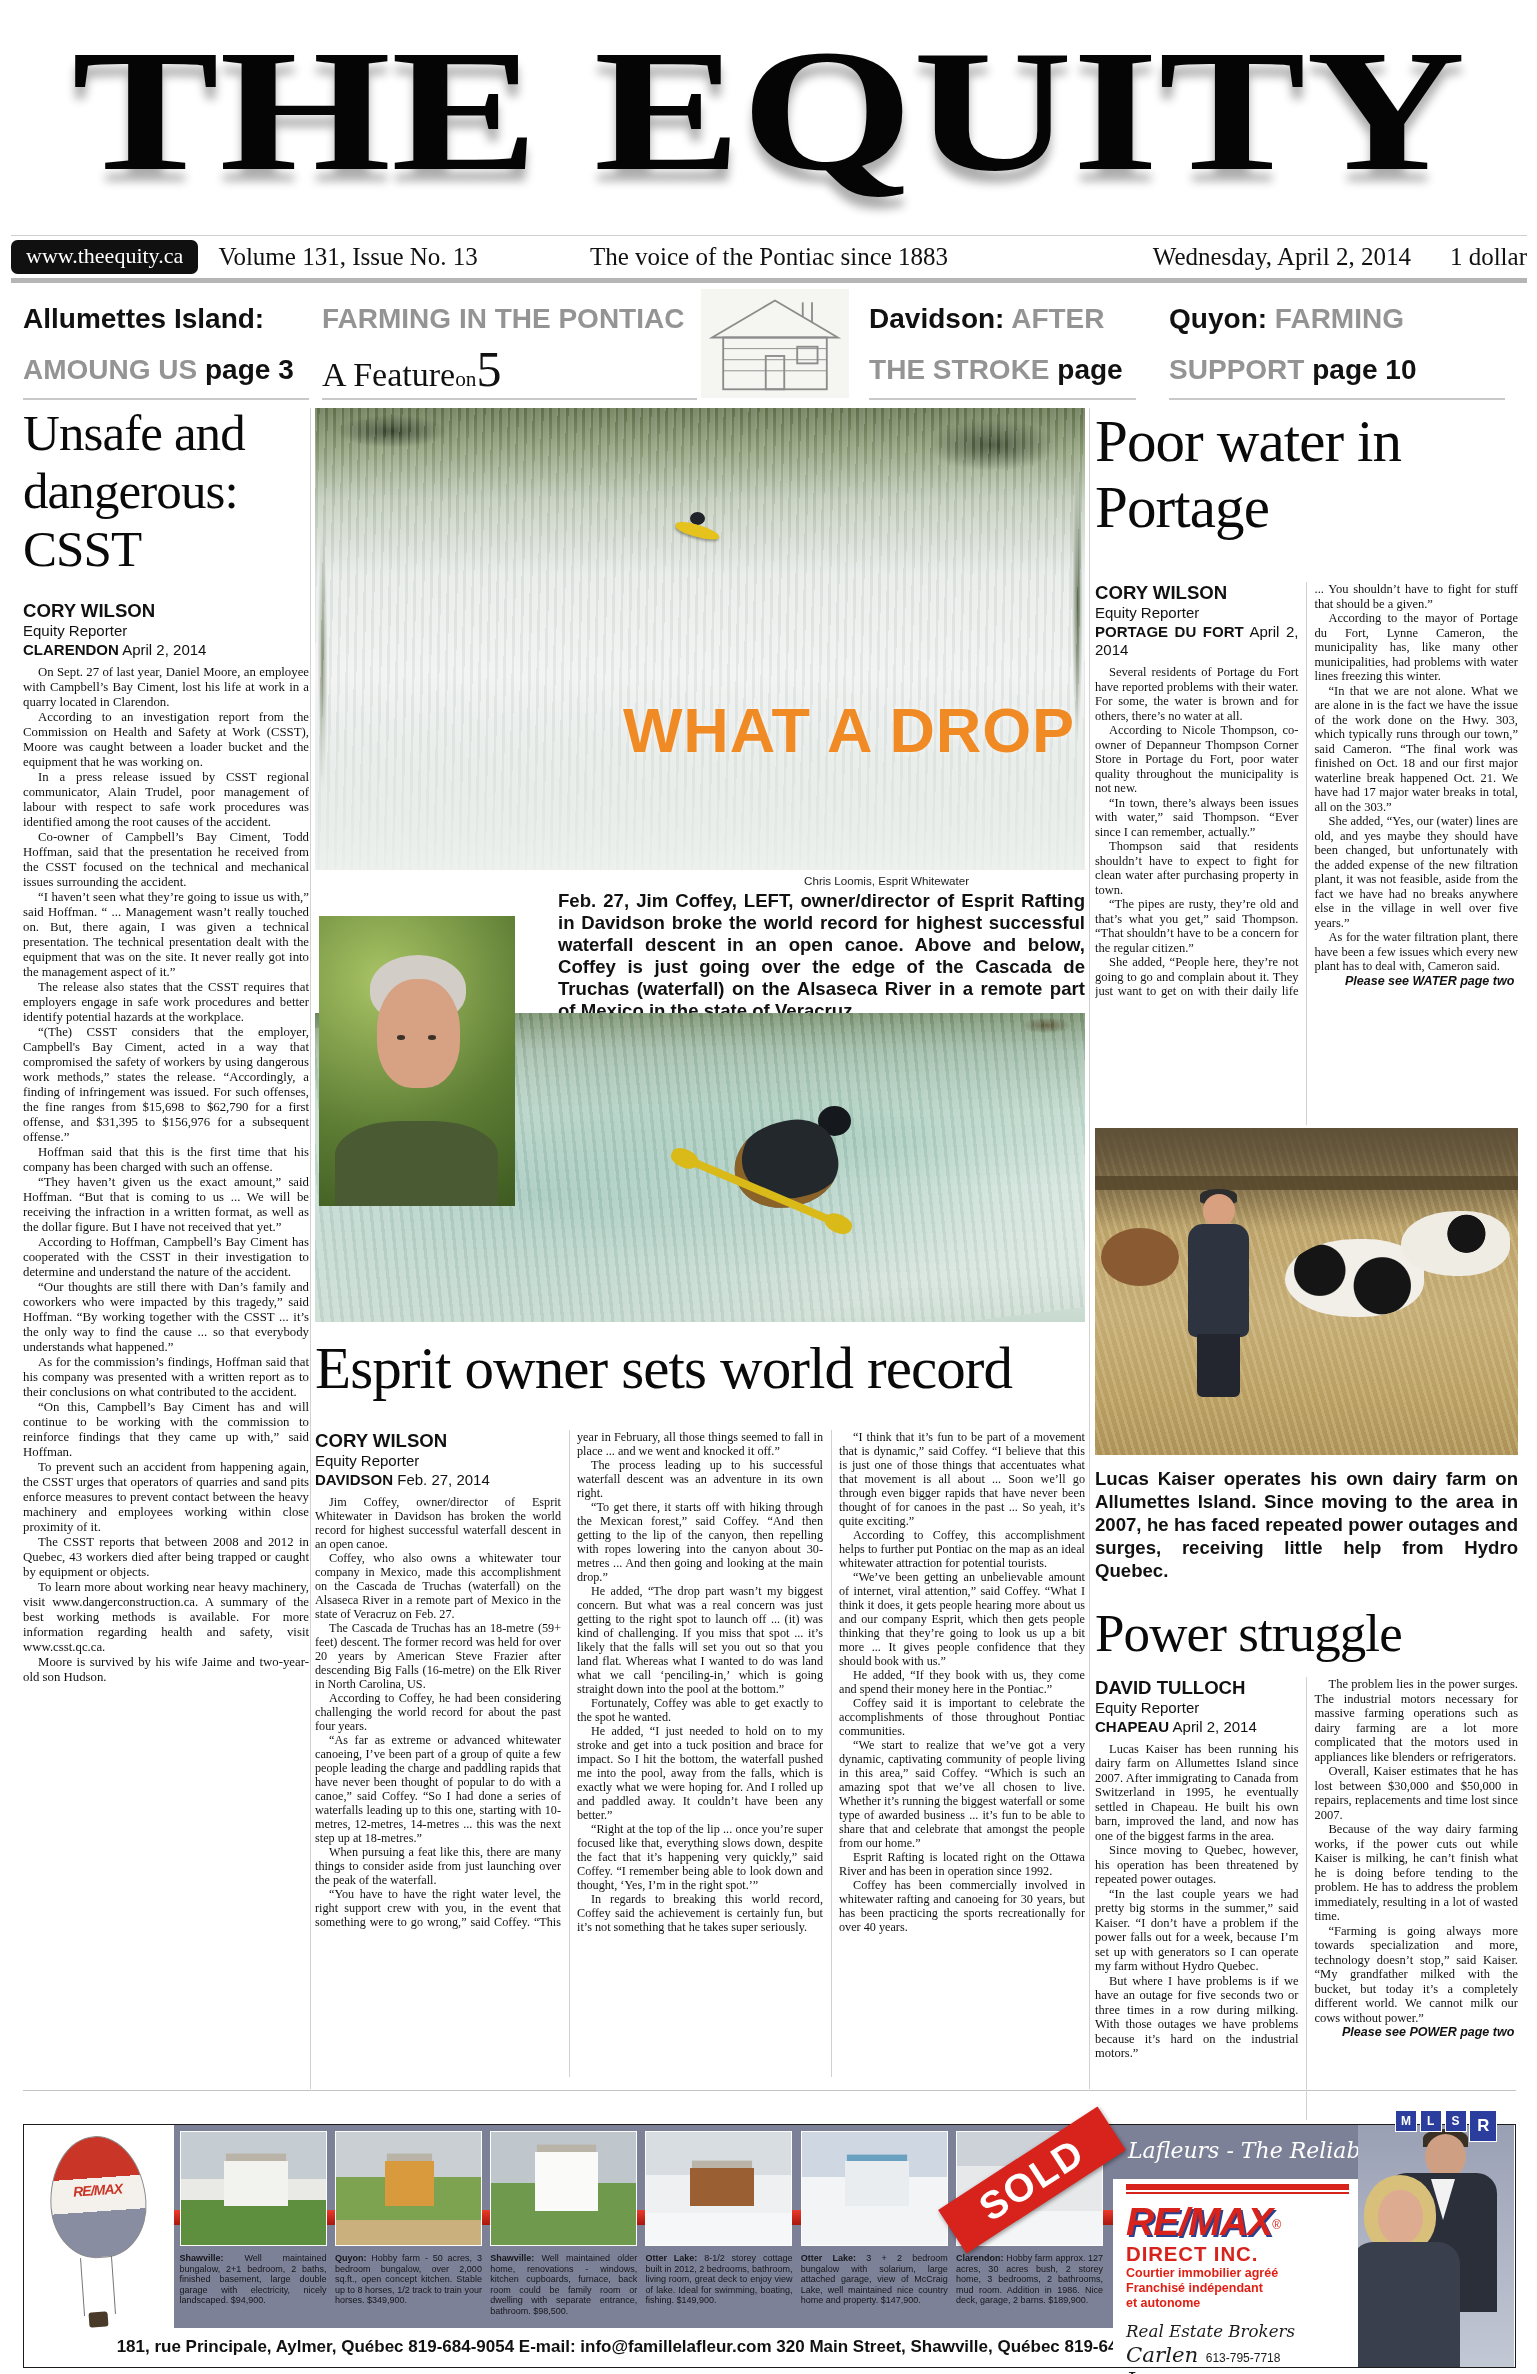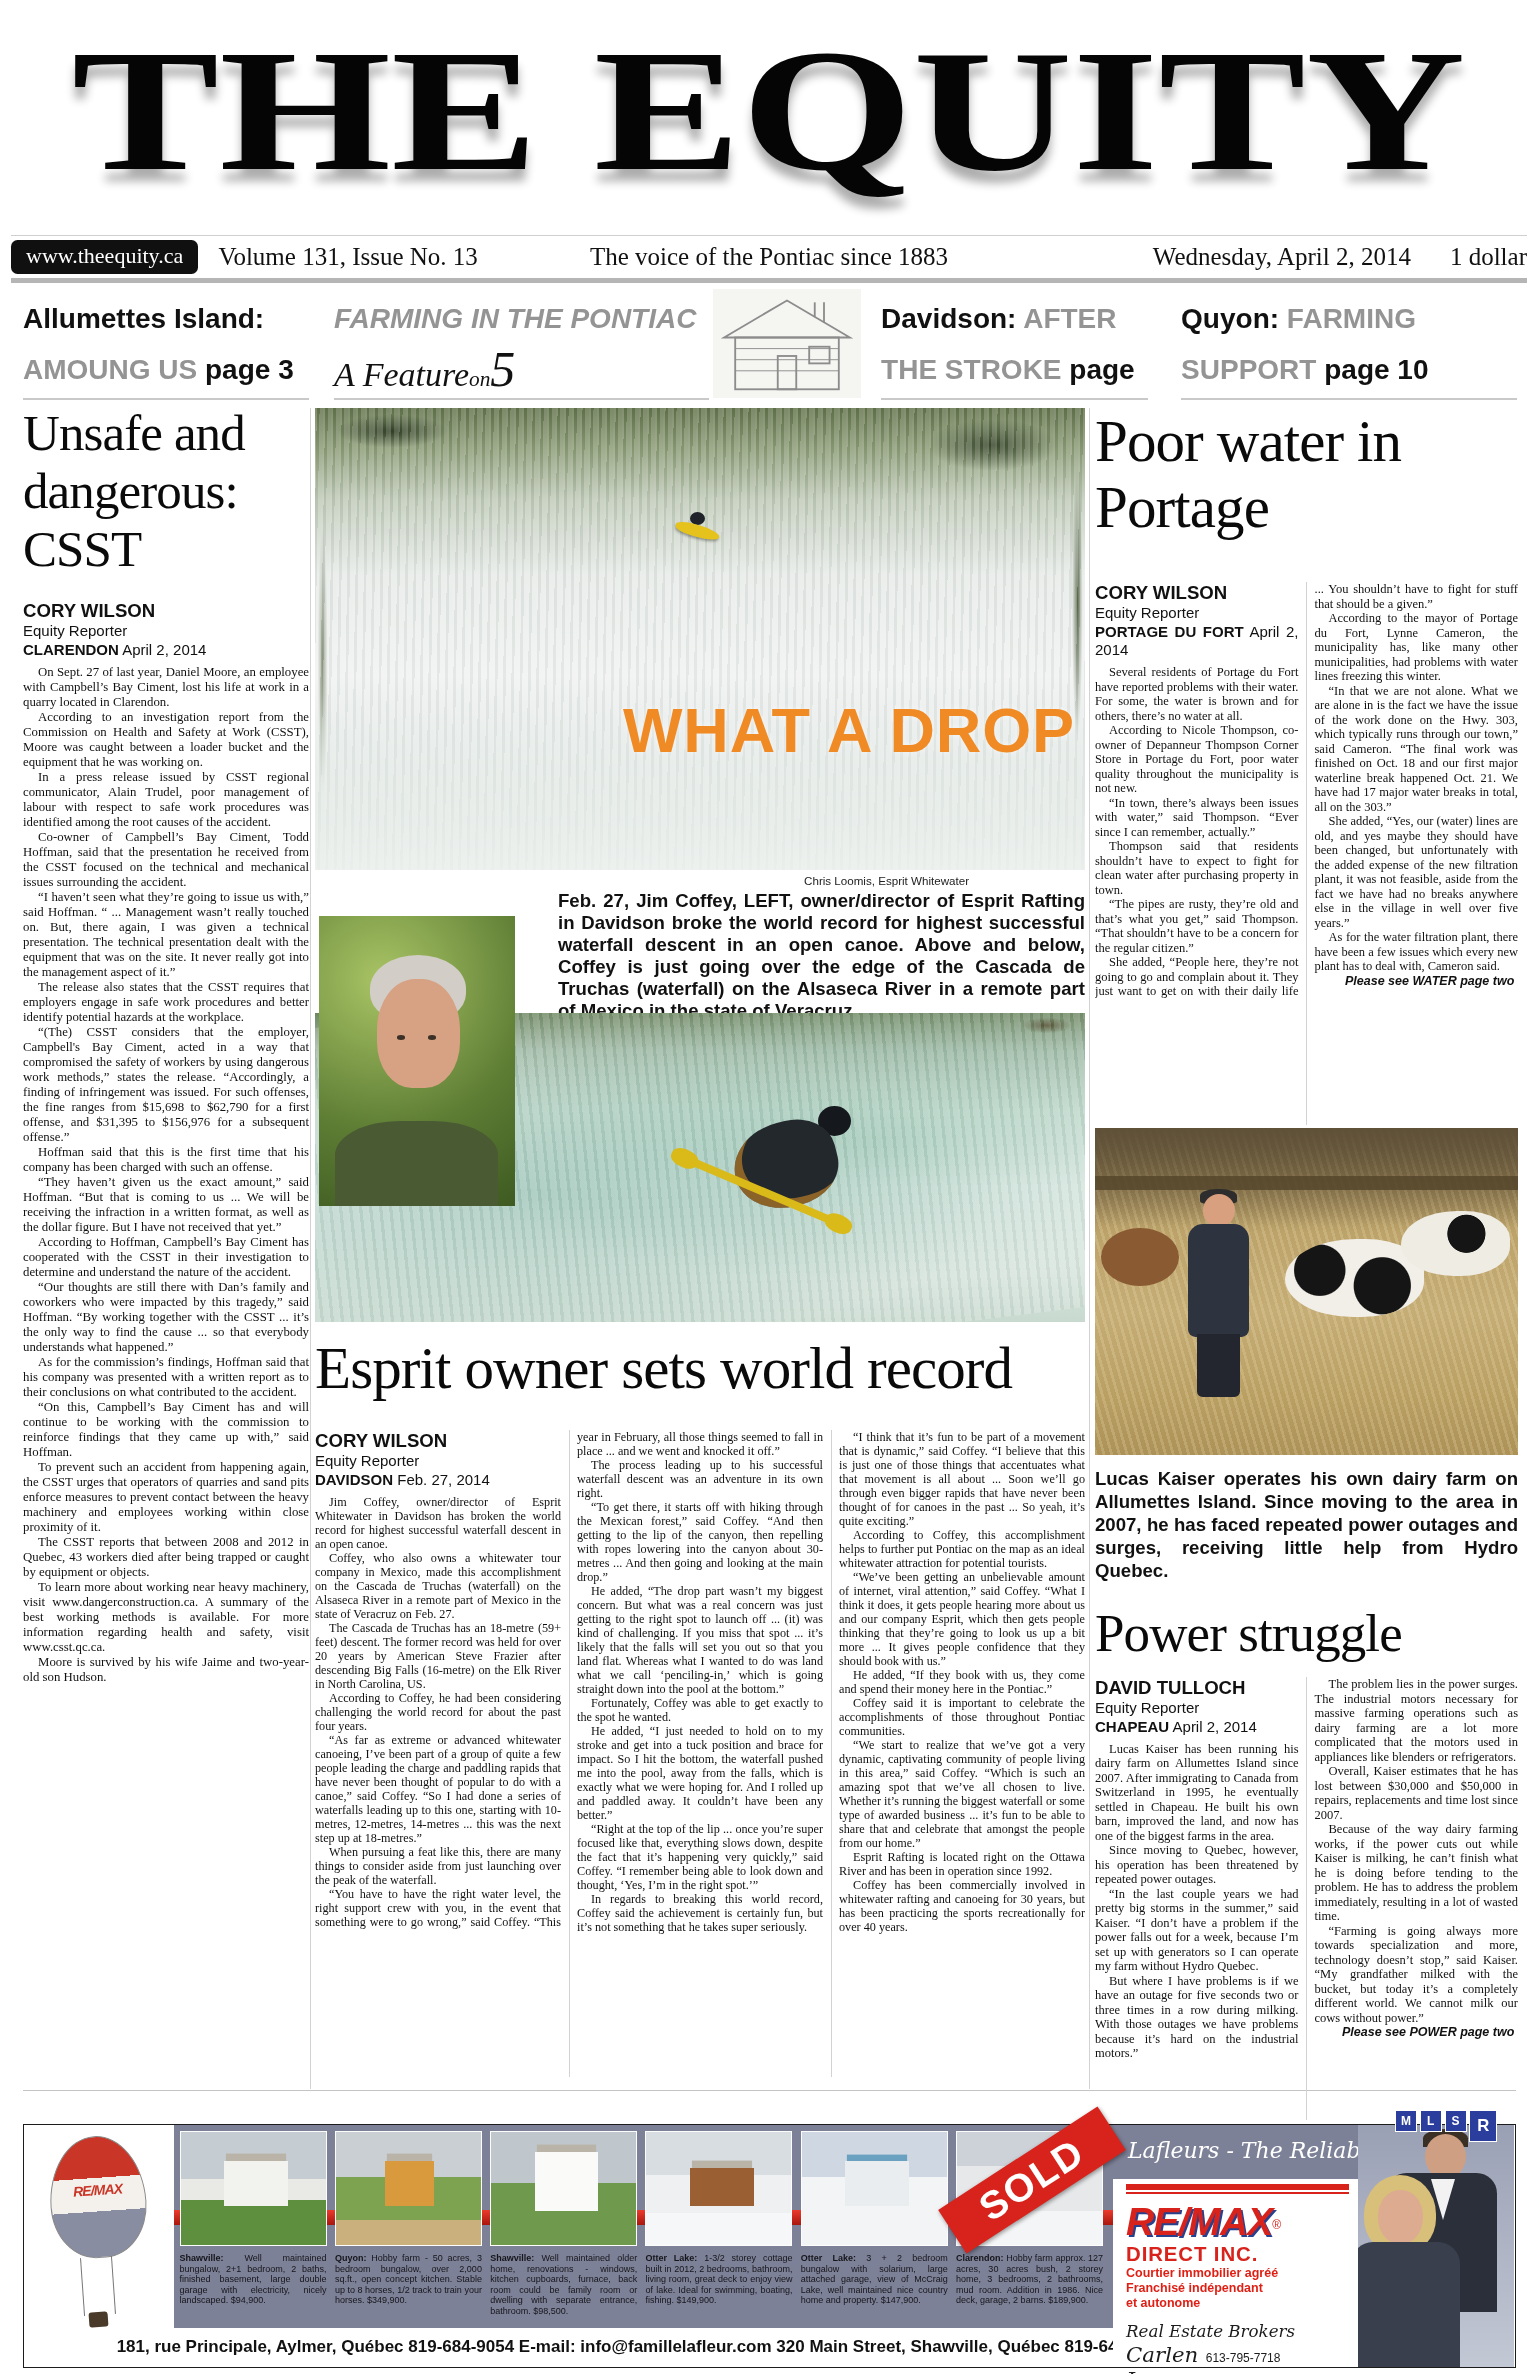--- a/index.html
+++ b/index.html
@@ -22,21 +22,21 @@
      font-size:22px; margin-right:20.4px; }
   .vol { margin-right:37px; }
   .tagline { position:absolute; left:0; right:0; text-align:center; pointer-events:none; }
   .dateprice { margin-left:auto; display:flex; gap:39px; }
 
   
   .teasers { position:absolute; top:289px; left:23px; right:20.4px; height:111px;
      display:flex; font-family:"Liberation Sans", sans-serif; }
   .teaser { border-bottom:2.8px solid #c9c9c9; font-weight:bold; font-size:28px; line-height:51px; padding-top:3.7px; }
   .t1 { width:286px; }
-  .t2 { width:375px; margin-left:25px;font-style:italic; }
+  .t2 { width:375px; margin-left:13px; }
   .t3 { width:267px; margin-left:20.4px; }
   .t4 { width:336px; margin-left:33px; }
   .gray { color:#949494; }
   .cabin { width:148px; height:109px; margin-left:3.7px; background:#f5f5f2; flex:none; }
   .feature-line { font-family:"Liberation Serif", serif; font-weight:normal; display:flex; align-items:baseline; }
   .feature-a { font-size:34px; }
   .feature-on { font-size:21.3px; }
   .feature-5 { font-size:50px; }
 
   
@@ -443,21 +443,21 @@
           <div class="card">
             <div class="ls-photo s2"></div>
             <div class="ls-text"><span class="place">Quyon: </span><span>Hobby farm - 50 acres, 3 bedroom bungalow, over 2,000 sq.ft., open concept kitchen. Stable up to 8 horses, 1/2 track to train your horses. $349,900.</span></div>
           </div>
           <div class="card">
             <div class="ls-photo s3"></div>
             <div class="ls-text"><span class="place">Shawville: </span><span>Well maintained older home, renovations - windows, kitchen cupboards, furnace, back room could be family room or dwelling with separate entrance, bathroom. $98,500.</span></div>
           </div>
           <div class="card">
             <div class="ls-photo s4"></div>
-            <div class="ls-text"><span class="place">Otter Lake: </span><span>1-3/2 storey cottage built in 2012, 2 bedrooms, bathroom, living room, great deck to enjoy view of lake. Ideal for swimming, boating, fishing. $149,900.</span></div>
+            <div class="ls-text"><span class="place">Otter Lake: </span><span>8-1/2 storey cottage built in 2012, 2 bedrooms, bathroom, living room, great deck to enjoy view of lake. Ideal for swimming, boating, fishing. $149,900.</span></div>
           </div>
           <div class="card">
             <div class="ls-photo s5"></div>
             <div class="ls-text"><span class="place">Otter Lake: </span><span>3 + 2 bedroom bungalow with solarium, large attached garage, view of McCraig Lake, well maintained nice country home and property. $147,900.</span></div>
           </div>
           <div class="card">
             <div class="ls-photo s6">
               <div class="sold-banner">SOLD</div>
             </div>
             <div class="ls-text"><span class="place">Clarendon: </span><span>Hobby farm approx. 127 acres, 30 acres bush, 2 storey home, 3 bedrooms, 2 bathrooms, mud room. Addition in 1986. Nice deck, garage, 2 barns. $189,900.</span></div>

